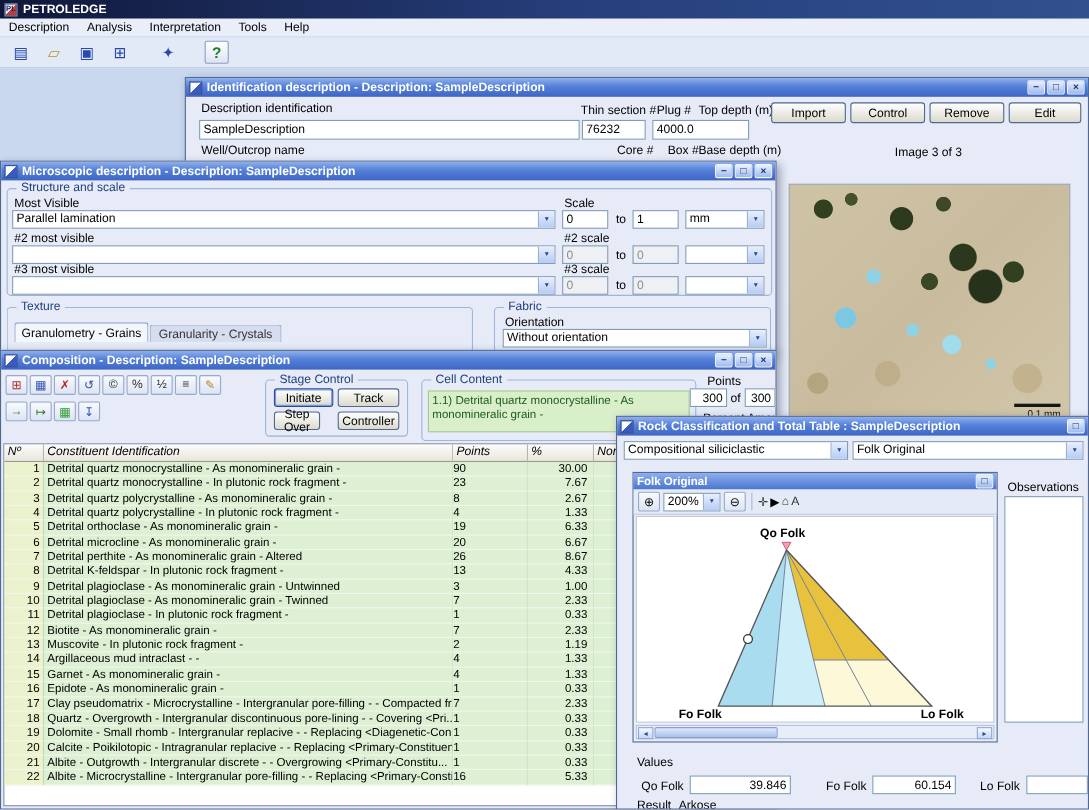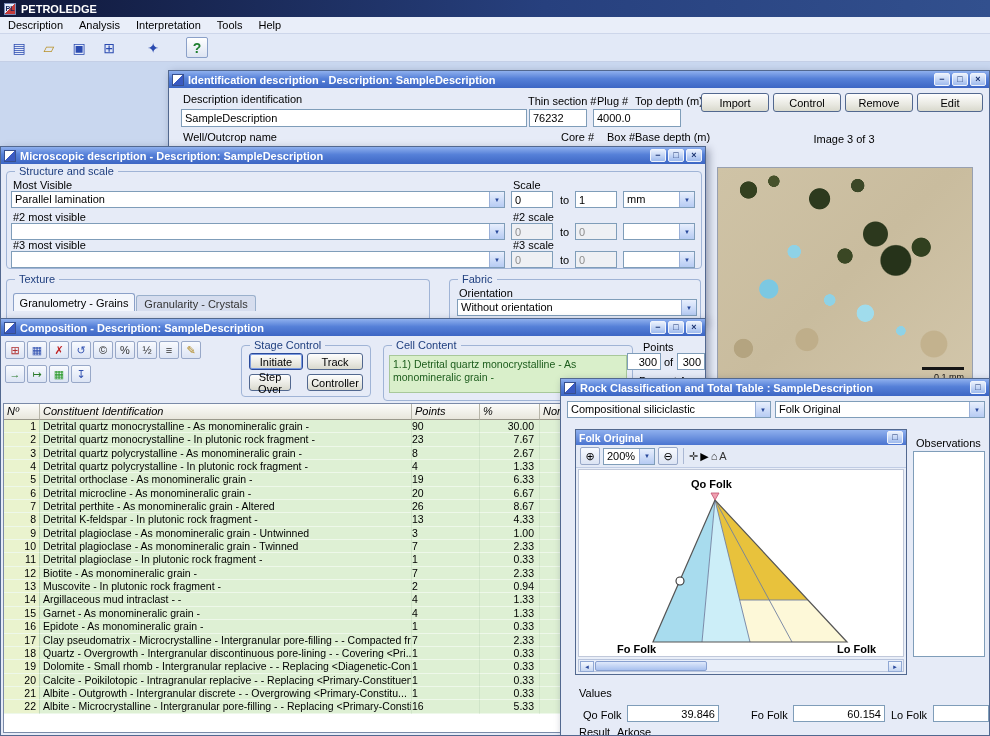--- a/index.html
+++ b/index.html
@@ -348,21 +348,21 @@
             <div class="tcell c-n">12</div>
             <div class="tcell c-name">Biotite - As monomineralic grain -</div>
             <div class="tcell c-pts">7</div>
             <div class="tcell c-pct">2.33</div>
             <div class="tcell c-nor"></div>
           </div>
           <div class="trow">
             <div class="tcell c-n">13</div>
             <div class="tcell c-name">Muscovite - In plutonic rock fragment -</div>
             <div class="tcell c-pts">2</div>
-            <div class="tcell c-pct">0.94</div>
+            <div class="tcell c-pct">1.19</div>
             <div class="tcell c-nor"></div>
           </div>
           <div class="trow">
             <div class="tcell c-n">14</div>
             <div class="tcell c-name">Argillaceous mud intraclast - -</div>
             <div class="tcell c-pts">4</div>
             <div class="tcell c-pct">1.33</div>
             <div class="tcell c-nor"></div>
           </div>
           <div class="trow">
@@ -489,20 +489,20 @@
       </div>
     </div>
 
     <span class="lbl" style="left:355px;top:58px">Observations</span>
     <div class="listbox" style="left:352px;top:72px;width:72px;height:206px"></div>
 
     <span class="lbl" style="left:18px;top:308px">Values</span>
     <span class="lbl" style="left:22px;top:330px">Qo Folk</span>
     <input class="xp-input num" style="left: 66px; top: 326px; width: 92px; height: 17px;" value="39.846">
     <span class="lbl" style="left:190px;top:330px">Fo Folk</span>
-    <input class="xp-input num" style="left: 232px; top: 326px; width: 92px; height: 17px; padding-left: 25px;" value="60.154">
+    <input class="xp-input num" style="left: 232px; top: 326px; width: 76px; height: 17px; padding-left: 25px;" value="60.154">
     <span class="lbl" style="left:330px;top:330px">Lo Folk</span>
     <input class="xp-input num" style="left: 372px; top: 326px; width: 56px; height: 17px;" value="">
     <span class="lbl" style="left:18px;top:347px">Result</span>
     <span class="lbl" style="left:56px;top:347px">Arkose</span>
   </div>
 
 </div>
 
 </body></html>

